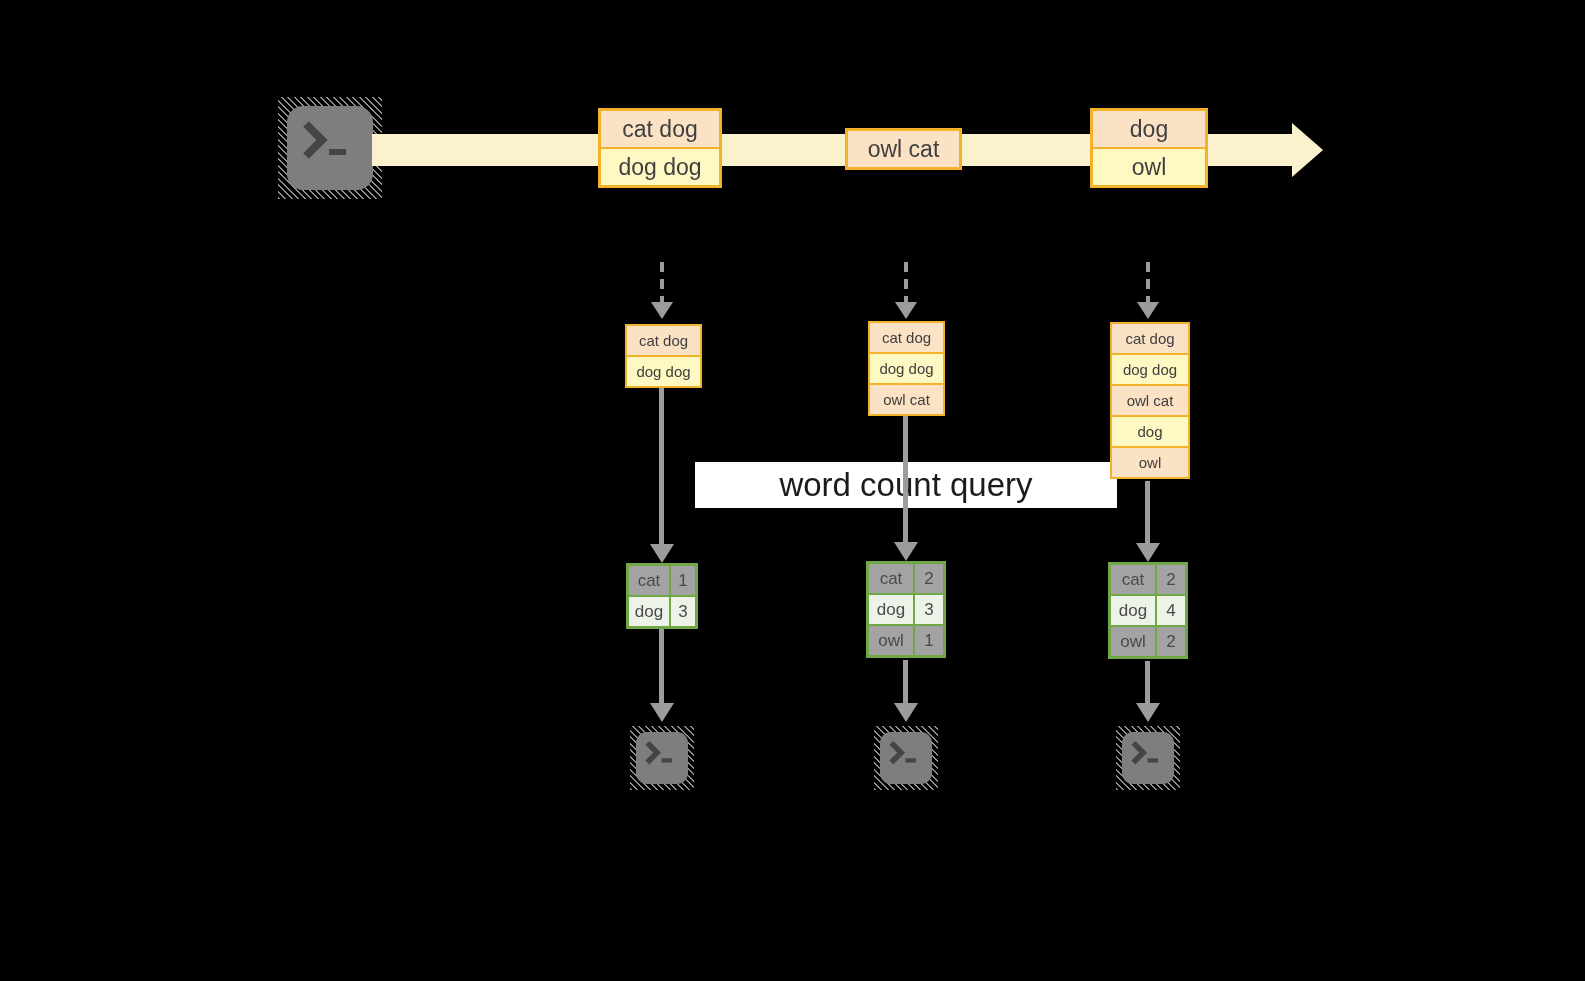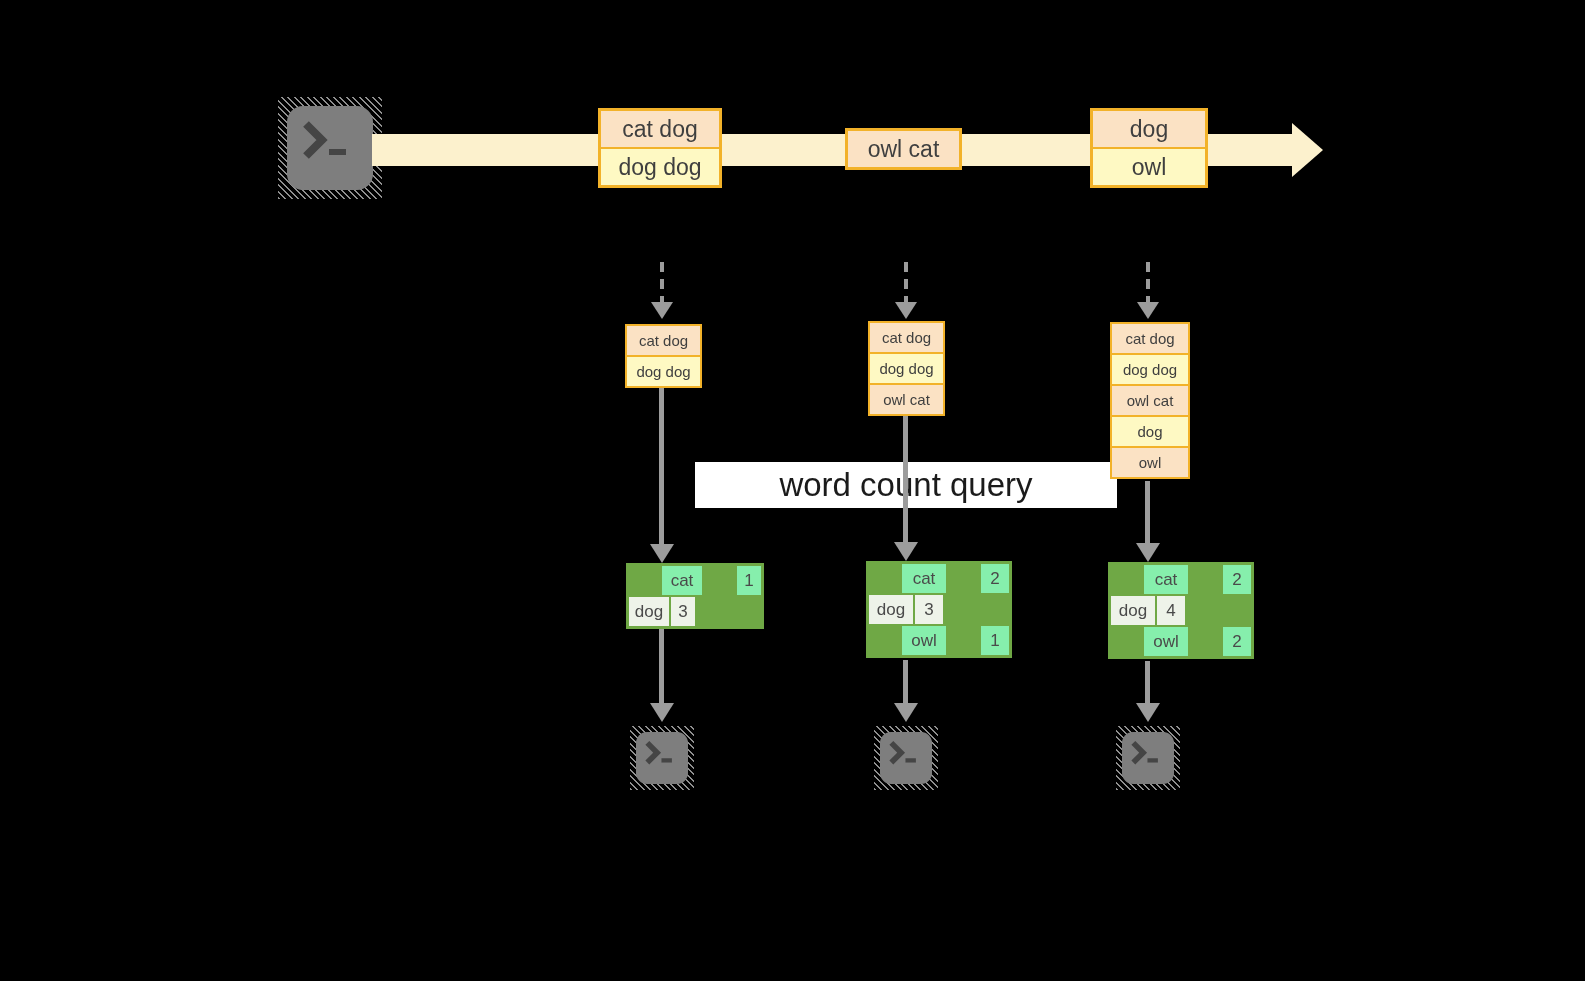--- a/index.html
+++ b/index.html
@@ -81,21 +81,21 @@
   }
   .trow{display:flex;gap:2px;height:29px;}
   .tword{
     display:flex;align-items:center;justify-content:center;
     color:#4a4a4a;font-size:17px;
   }
   .tnum{
     display:flex;align-items:center;justify-content:center;
     color:#4a4a4a;font-size:17px;
   }
-  .row-dark .tword,.row-dark .tnum{background:#86efac;margin-left:33px;}
+  .row-dark .tword,.row-dark .tnum{background:#a3a3a3;}
   .row-light .tword,.row-light .tnum{background:#eef3e9;}
   .t1 .tword{width:40px;} .t1 .tnum{width:24px;}
   .t2 .tword,.t3 .tword{width:44px;} .t2 .tnum,.t3 .tnum{width:28px;}
 </style>
 </head>
 <body>
 
 <div id="canvas">
 
   <div class="terminal" style="left:278px;top:97px;width:104px;height:102px;">

